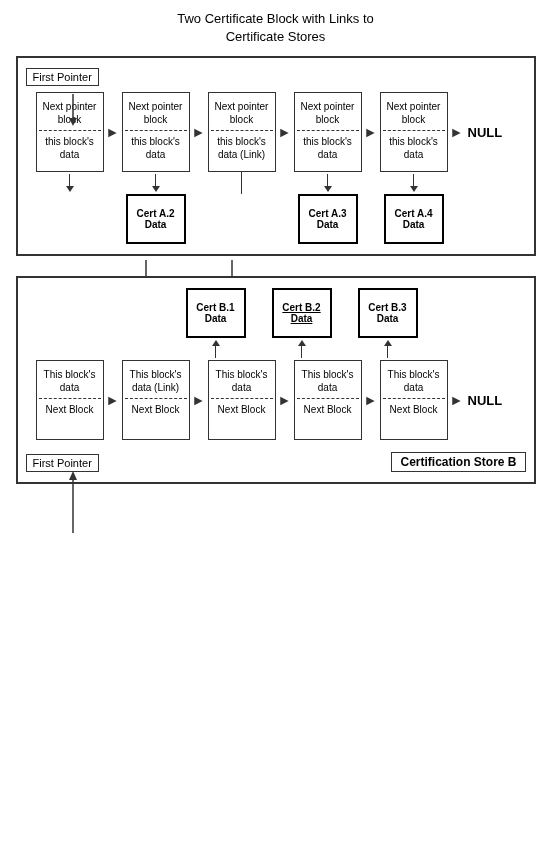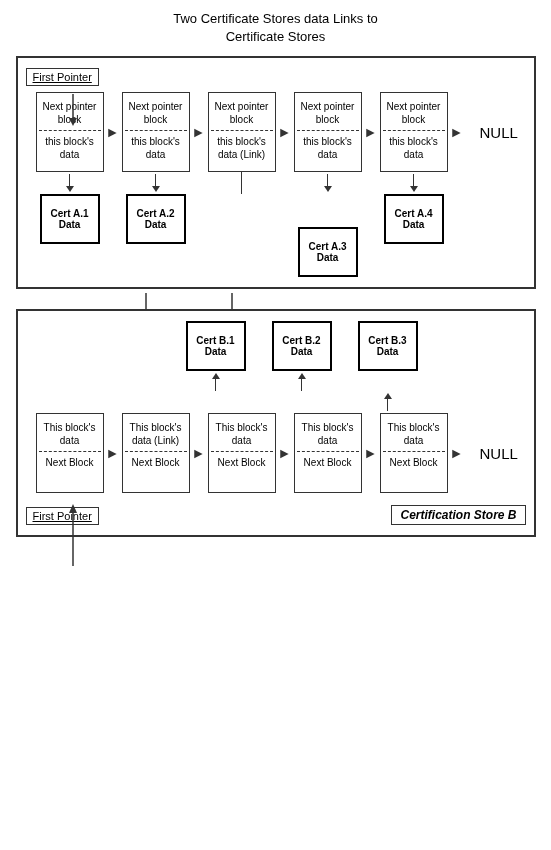--- a/index.html
+++ b/index.html
@@ -44,21 +44,20 @@
       background: #fff;
       display: inline-block;
     }
     .first-pointer-label {
       font-size: 11px;
       border: 1px solid #333;
       padding: 2px 6px;
       background: #fff;
       display: inline-block;
       position: absolute;
-      text-decoration: underline;
     }
     
     .block {
       border: 1px solid #333;
       width: 68px;
       min-height: 80px;
       display: flex;
       flex-direction: column;
       align-items: center;
       justify-content: flex-start;
@@ -98,22 +97,23 @@
     }
     .arrow-right {
       width: 18px;
       display: flex;
       align-items: center;
       justify-content: center;
       font-size: 14px;
       color: #333;
     }
     .null-text {
-      font-size: 15px;
-      margin-left: 14px;
+      font-size: 13px;
+      margin-left: 2px;
+      font-weight: bold;
     }
     
     .store-a-header {
       display: flex;
       flex-direction: row;
       align-items: flex-start;
       justify-content: space-between;
       margin-bottom: 6px;
     }
     .store-a-blocks-row {
@@ -201,21 +201,21 @@
       flex-direction: row;
       align-items: flex-end;
       justify-content: space-between;
       margin-top: 6px;
     }
   </style>
 </head>
 <body>
 
 <div class="main-title">
-  <span>Two Certificate Stores data Links to</span><br>
+  <span>Two Certificate Block with Links to</span><br>
   <span>Certificate Stores</span>
 </div>
 
 <div class="outer-container">
 
   <div class="store-box store-box-a diagram-a">
     <div class="store-a-header">
       <div class="first-pointer-label" style="position:relative;">First Pointer</div>
     </div>
 
@@ -268,23 +268,20 @@
       <span class="null-text">NULL</span>
     </div>
 
     <div class="store-a-certs-row">
 
       <div class="col-unit" style="width:68px;">
         <div class="v-arrow-down">
           <div class="v-line"></div>
           <div class="arr-d"></div>
         </div>
-        <div class="cert-block block-bold">
-          <span>Cert A.1 Data</span>
-        </div>
       </div>
       <div style="width:18px;"></div>
 
       <div class="col-unit" style="width:68px;align-items:center;">
         <div class="v-arrow-down">
           <div class="v-line"></div>
           <div class="arr-d"></div>
         </div>
         <div class="cert-block block-bold">
           <span>Cert A.2 Data</span>
@@ -295,21 +292,21 @@
       <div class="col-unit" style="width:68px;">
 
         <div style="height:22px; display:flex; flex-direction:column; align-items:center; justify-content:center;">
           <div class="v-line" style="height:22px;"></div>
         </div>
         <div style="height:50px; display:flex; align-items:center; justify-content:center; font-size:9px; color:#999;">
         </div>
       </div>
       <div style="width:18px;"></div>
 
-      <div class="col-unit" style="width:68px;gap:33px;">
+      <div class="col-unit" style="width:68px;">
         <div class="v-arrow-down">
           <div class="v-line"></div>
           <div class="arr-d"></div>
         </div>
         <div class="cert-block block-bold">
           <span>Cert A.3 Data</span>
         </div>
       </div>
       <div style="width:18px;"></div>
 
@@ -350,32 +347,32 @@
         <div class="cert-block">
           <span>Cert B.1 Data</span>
         </div>
         <div class="v-arrow-up">
           <div class="arr-u"></div>
           <div class="v-line"></div>
         </div>
       </div>
       <div style="width:18px;"></div>
 
-      <div class="col-unit" style="width:68px;">
+      <div class="col-unit" style="width:68px;text-decoration:underline;">
         <div class="cert-block block-bold">
           <span>Cert B.2 Data</span>
         </div>
         <div class="v-arrow-up">
           <div class="arr-u"></div>
           <div class="v-line"></div>
         </div>
       </div>
       <div style="width:18px;"></div>
 
-      <div class="col-unit" style="width:68px;gap:20px;">
+      <div class="col-unit" style="width:68px;">
         <div class="cert-block">
           <span>Cert B.3 Data</span>
         </div>
         <div class="v-arrow-up">
           <div class="arr-u"></div>
           <div class="v-line"></div>
         </div>
       </div>
       <div style="width:18px;"></div>
 
@@ -431,21 +428,21 @@
           <div class="block-divider"></div>
           <span>Next Block</span>
         </div>
       </div>
       <div class="arrow-right">►</div>
       <span class="null-text">NULL</span>
     </div>
 
     <div class="store-b-footer">
       <div class="first-pointer-label" style="position:relative; margin-top:6px;">First Pointer</div>
-      <div class="store-label" style="margin-top:6px;font-style:italic;">Certification Store B</div>
+      <div class="store-label" style="margin-top:6px;">Certification Store B</div>
     </div>
 
     <svg style="position:absolute; top:0; left:0; width:100%; height:100%; pointer-events:none; overflow:visible;">
 
       <line x1="55" y1="255" x2="55" y2="200" stroke="#333" stroke-width="1.5"></line>
       <polygon points="55,193 51,202 59,202" fill="#333"></polygon>
     </svg>
   </div>
 </div>
 

